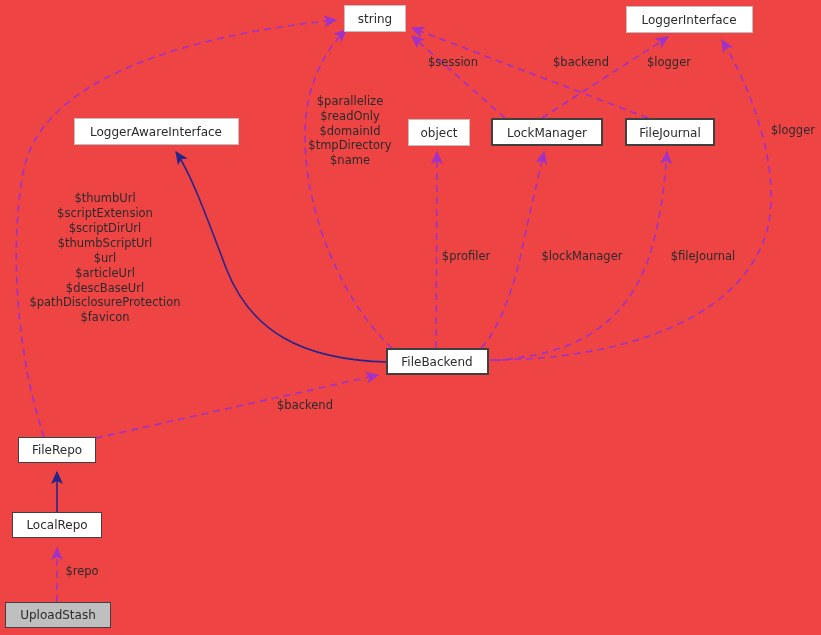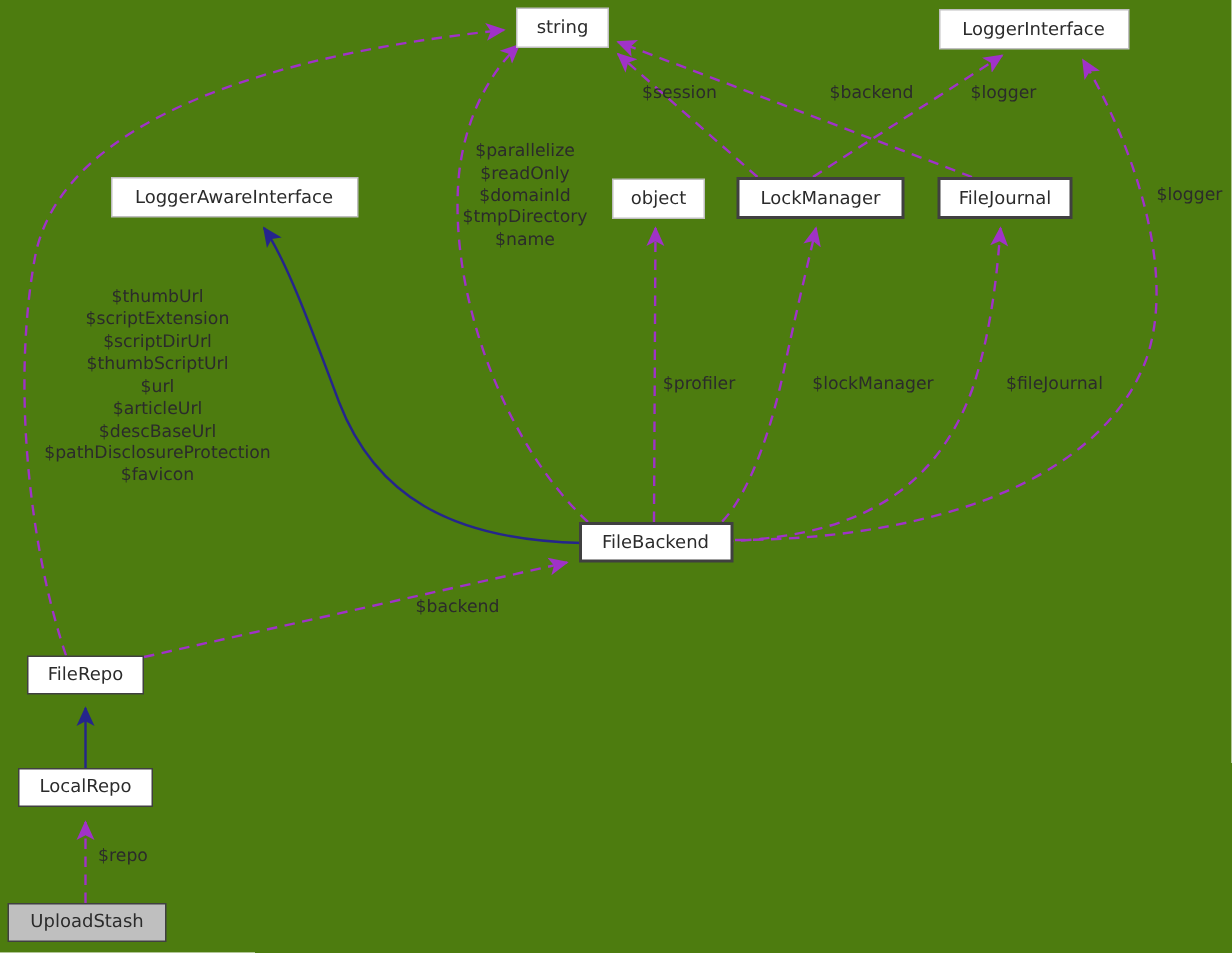--- a/index.html
+++ b/index.html
@@ -11,21 +11,21 @@
   body {
     font-family: "DejaVu Sans", "Liberation Sans", sans-serif;
     width: 821px;
     height: 635px;
     overflow: hidden;
   }
   #diagram-root {
     position: relative;
     width: 821px;
     height: 635px;
-    background: #4d7c0f;
+    background: #ef4444;
   }
   svg#uml-canvas {
     position: absolute;
     left: 0;
     top: 0;
     width: 821px;
     height: 635px;
     display: block;
   }
   .node-box {

